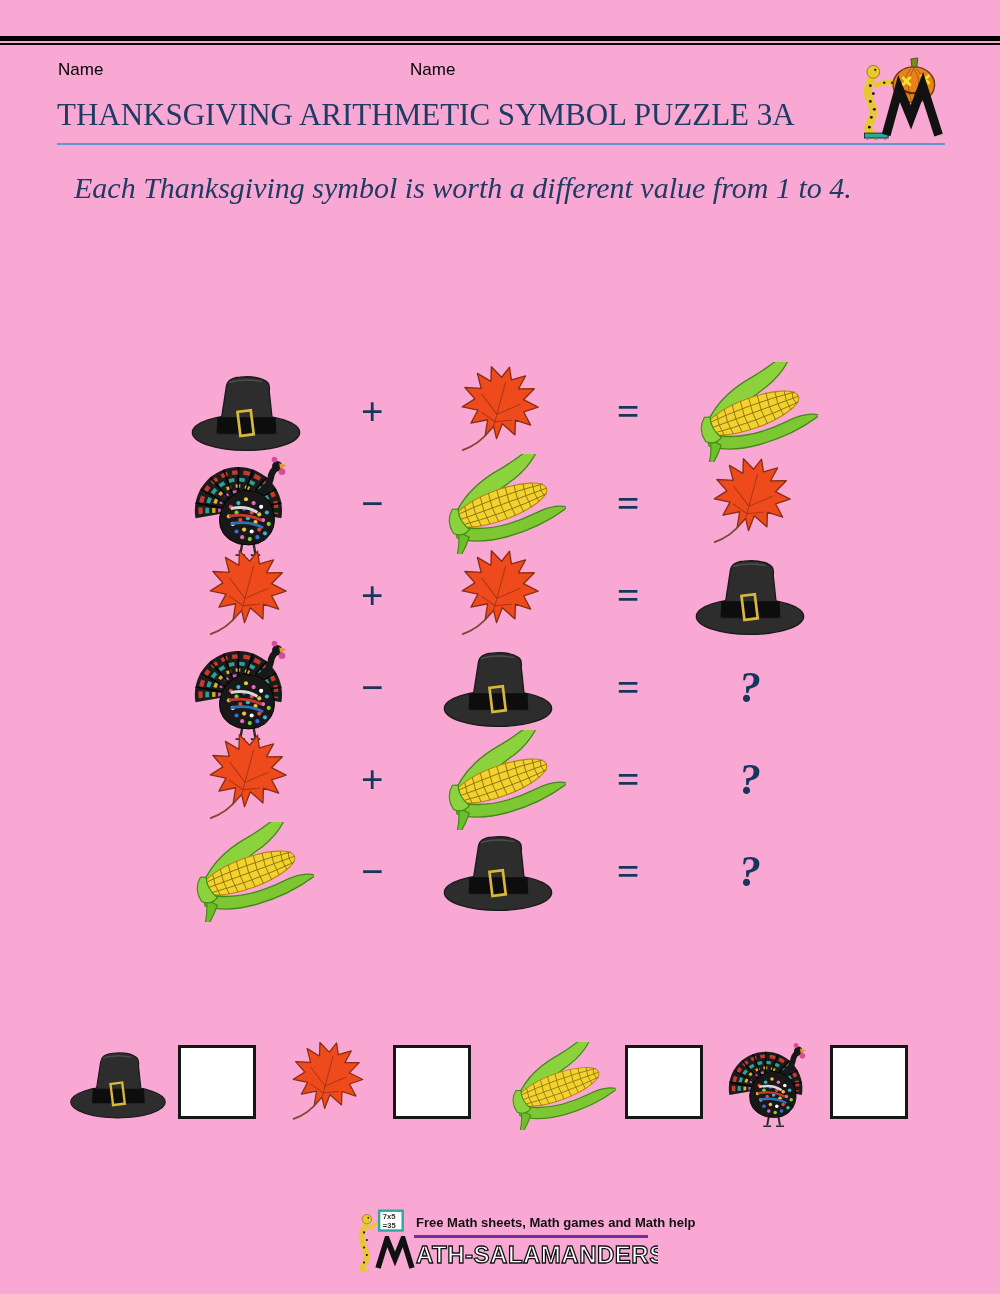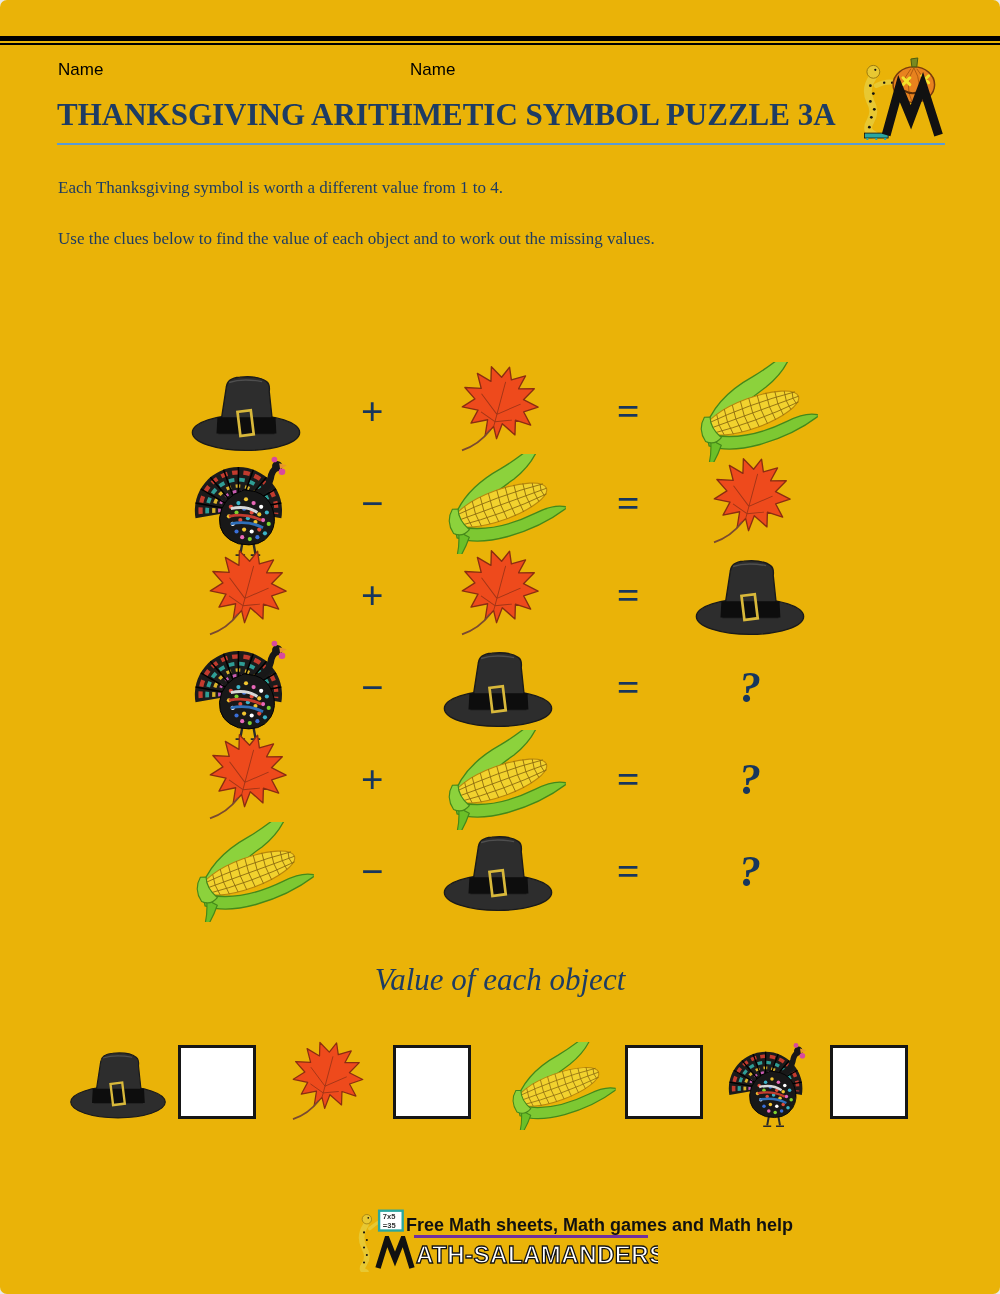--- a/index.html
+++ b/index.html
@@ -1,38 +1,38 @@
 <!DOCTYPE html>
 <html><head>
 <meta charset="utf-8">
 <style>
   html,body{margin:0;padding:0;background:#e9e9e9;}
   .page{
     position:relative; width:1000px; height:1294px; margin:0 auto;
-    background:#eab308; overflow:hidden;
-    font-family:"Liberation Sans", sans-serif; color:#111;border-radius:7px;
+    background:#f9a8d4; overflow:hidden;
+    font-family:"Liberation Sans", sans-serif; color:#111;
   }
   .top-rule{
     position:absolute; top:36px; left:0; width:1000px; height:9px;
     border-top:5px solid #000; border-bottom:2px solid #000; box-sizing:border-box;
   }
   .hdr-label{position:absolute; top:60px; font-size:17px; color:#000;}
   .hdr-name{left:58px;}
   .hdr-date{left:410px;}
   .title{
     position:absolute; left:57px; top:97px; width:800px;
-    font-family:"Liberation Serif", serif; font-weight:700;
+    font-family:"Liberation Serif", serif; font-weight:400;
     font-size:31px; letter-spacing:0px; color:#1e3c63; white-space:nowrap;
   }
   .title-rule{position:absolute; left:57px; top:143px; width:888px; height:2px; background:#5b9bd5;}
   .logo-top{position:absolute; left:856px; top:56px; width:90px; height:84px;}
   .instr{
-    position:absolute; left:58px; width:830px;
-    font-family:"Liberation Serif", serif; 
-    font-size:17px; color:#1e3c63; line-height:36px;
+    position:absolute; left:74px; width:830px;
+    font-family:"Liberation Serif", serif; font-style:italic;
+    font-size:30px; color:#1e3c63; line-height:36px;
   }
   .instr-1{top:170px;}
   .instr-2{top:221px;}
   .equations{
     position:absolute; left:148px; top:366px;
     display:grid;
     grid-template-columns:195px 58px 194px 66px 178px;
     grid-auto-rows:92px;
     align-items:center; justify-items:center;
   }
@@ -60,21 +60,21 @@
   .vi-leaf{left:280px; top:10px; width:92px; height:88px;}
   .vi-corn{left:496px; top:12px; width:120px; height:88px;}
   .vi-turkey{left:724px; top:2px; width:96px; height:102px;}
   .ansbox{
     position:absolute; top:15px; width:72px; height:68px;
     border:3px solid #161616; background:#fff;
   }
   .ab-1{left:178px;} .ab-2{left:393px;} .ab-3{left:625px;} .ab-4{left:830px;}
   .footer{position:absolute; left:352px; top:1198px; width:310px; height:88px;text-align:center;}
   .foot-salamander{position:absolute; left:0; top:8px; width:58px; height:66px;}
-  .tagline{position:absolute; left:54px; top:17px; width:254px; font-size:18px; font-weight:700; color:#111; white-space:nowrap;}
+  .tagline{position:absolute; left:64px; top:17px; width:254px; font-size:13px; font-weight:700; color:#111; white-space:nowrap;}
   .purple-rule{position:absolute; left:62px; top:37px; width:234px; height:3px; background:#7030a0;}
   .wordmark{position:absolute; left:22px; top:38px; width:284px; height:34px;}
 </style>
 </head>
 <body>
 
 <svg width="0" height="0" style="position:absolute" aria-hidden="true">
   <defs>
 
     <symbol id="sym-hat" viewBox="0 0 132 92">
@@ -183,21 +183,20 @@
     <path d="M56,11 L55,3 L62,2 L61,11 Z" fill="#7a8a20" stroke="#4a5a10" stroke-width="1"></path>
     <path d="M47,22 l7,7 M54,22 l-7,7 M66,20 l7,7 M73,20 l-7,7" stroke="#f2e22a" stroke-width="3" stroke-linecap="round"></path>
     <path d="M48,35 Q58,41 70,33" stroke="#5a2d08" stroke-width="2" fill="none"></path>
     <path d="M30,80 L43,33 L55,62 L67,30 L83,80" stroke="#111" stroke-width="9" fill="none" stroke-linejoin="miter"></path>
   </svg>
 
   <div class="title">THANKSGIVING ARITHMETIC SYMBOL PUZZLE 3A</div>
   <div class="title-rule"></div>
 
   <div class="instr instr-1">Each Thanksgiving symbol is worth a different value from 1 to 4.</div>
-  <div class="instr instr-2">Use the clues below to find the value of each object and to work out the missing values.</div>
 
   <div class="equations">
       <div>
         <svg class="obj obj-hat" viewBox="0 0 132 92">
           <use href="#sym-hat"></use>
         </svg>
       </div>
       <div class="op">+</div>
       <div>
         <svg class="obj obj-leaf" viewBox="0 0 110 114">
@@ -278,21 +277,20 @@
       <div class="op">−</div>
       <div>
         <svg class="obj obj-hat" viewBox="0 0 132 92">
           <use href="#sym-hat"></use>
         </svg>
       </div>
       <div class="op">=</div>
       <div class="qmark">?</div>
     </div>
 
-  <div class="value-heading">Value of each object</div>
 
   <div class="value-row">
     <svg class="vicon vi-hat obj" viewBox="0 0 132 92">
         <use href="#sym-hat"></use>
       </svg>
     <div class="ansbox ab-1"></div>
     <svg class="vicon vi-leaf obj" viewBox="0 0 110 114">
         <use href="#sym-leaf"></use>
       </svg>
     <div class="ansbox ab-2"></div>

